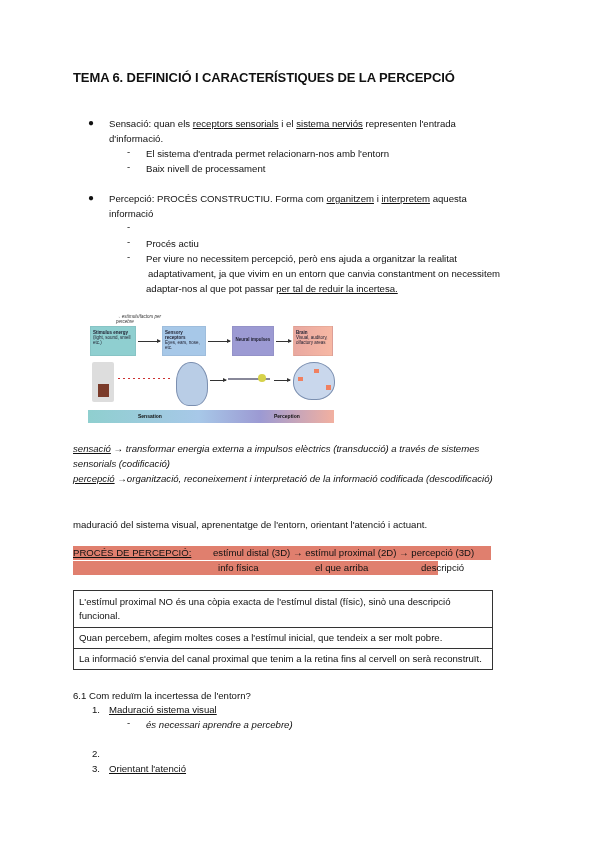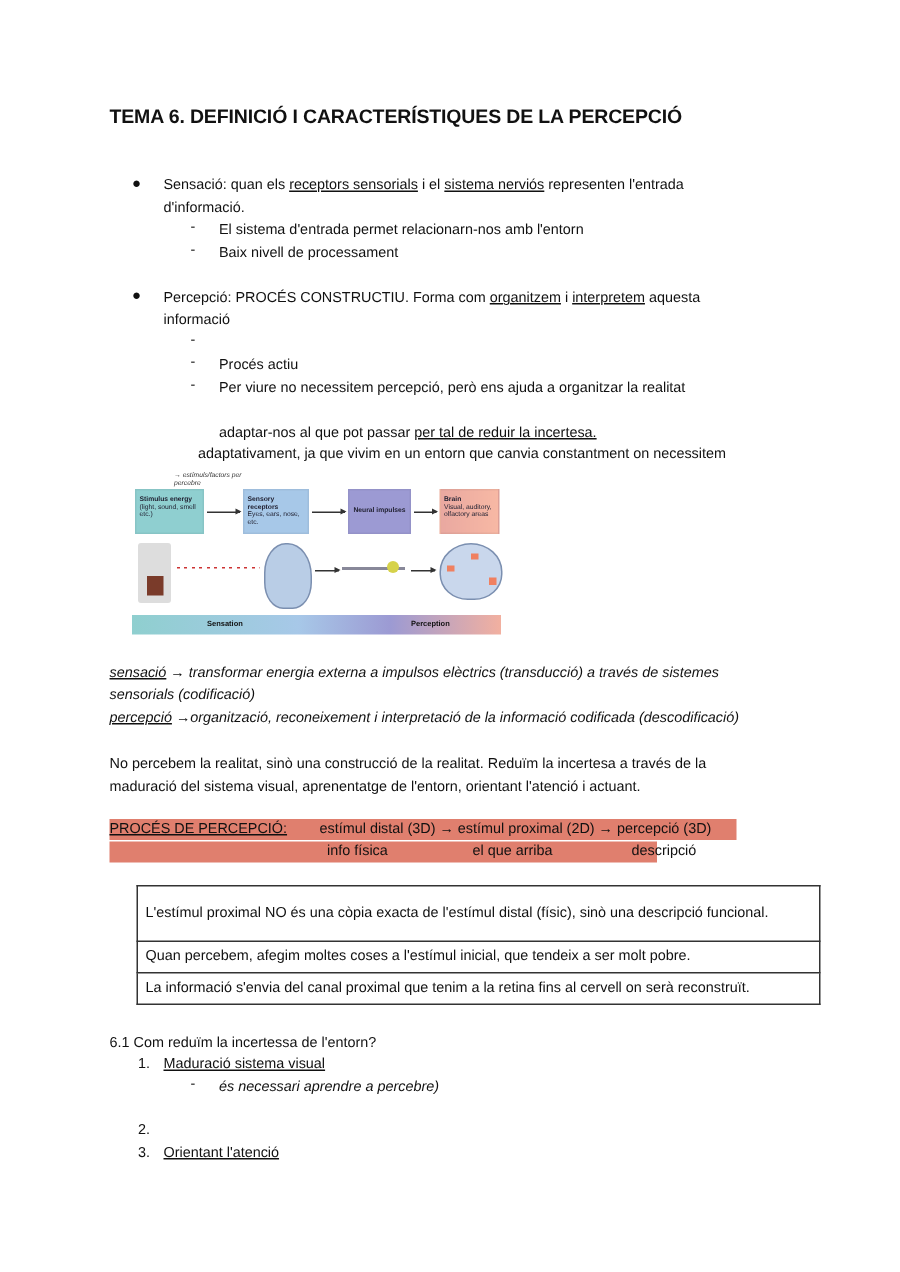--- a/index.html
+++ b/index.html
@@ -10,21 +10,21 @@
   .u{text-decoration:underline;}
   .abs{position:absolute;}
   .bullet{position:absolute;font-size:10px;}
   .dash{position:absolute;font-size:9.6px;}
   .figure{position:absolute;left:88px;top:312px;width:246px;height:120px;background:#fff;}
   .box{position:absolute;height:30px;border:1px solid rgba(0,0,0,0.05);font-size:4.5px;line-height:5px;padding:3px 2px;box-sizing:border-box;color:#223;font-weight:bold;}
   .arrow{position:absolute;height:1px;background:#333;}
   .arrow:after{content:"";position:absolute;right:-1px;top:-2px;border-left:4px solid #333;border-top:2.5px solid transparent;border-bottom:2.5px solid transparent;}
   .gradbar{position:absolute;left:0;top:98px;width:246px;height:13px;background:linear-gradient(to right,#8fcfcf,#a7c8e8 45%,#9c9ad3 70%,#f2b0a0);}
   .hl{background:#e07f6e;}
-  table.t{position:absolute;left:91px;top:590px;width:456px;border-collapse:collapse;}
+  table.t{position:absolute;left:73px;top:590px;width:420px;border-collapse:collapse;}
   table.t td{border:1px solid #333;padding:3px 5px;font-size:9.6px;line-height:14px;}
 </style>
 </head>
 <body>
 
 <div class="page">
 
   <div class="title">TEMA 6. DEFINICIÓ I CARACTERÍSTIQUES DE LA PERCEPCIÓ</div>
 
   <span class="bullet" style="left:88px;top:117px;">●</span>
@@ -40,21 +40,21 @@
   <span class="bullet" style="left:88px;top:192px;">●</span>
   <div class="abs txt" style="left:109px;top:191px;white-space:nowrap;">
     <span>Percepció: PROCÉS CONSTRUCTIU. Forma com </span><span class="u">organitzem</span><span> i </span><span class="u">interpretem</span><span> aquesta</span>
   </div>
   <div class="abs txt" style="left:109px;top:206px;">informació</div>
   <span class="dash" style="left:127px;top:221px;">-</span>
   <span class="dash" style="left:127px;top:236px;">-</span>
   <div class="abs txt" style="left:146px;top:236px;">Procés actiu</div>
   <span class="dash" style="left:127px;top:251px;">-</span>
   <div class="abs txt" style="left:146px;top:251px;white-space:nowrap;">Per viure no necessitem percepció, però ens ajuda a organitzar la realitat</div>
-  <div class="abs txt" style="left:132px;top:266px;white-space:nowrap;margin-top:29px;">adaptativament, ja que vivim en un entorn que canvia constantment on necessitem</div>
+  <div class="abs txt" style="left:148px;top:266px;white-space:nowrap;">adaptativament, ja que vivim en un entorn que canvia constantment on necessitem</div>
   <div class="abs txt" style="left:146px;top:281px;white-space:nowrap;">
     <span>adaptar-nos al que pot passar </span><span class="u">per tal de reduir la incertesa.</span>
   </div>
 
   <div class="figure">
     <div class="abs" style="left:28px;top:2px;font-size:4.5px;font-style:italic;color:#333;width:60px;line-height:5px;">→ estímuls/factors per percebre</div>
     <div class="box" style="left:2px;top:14px;width:46px;background:#8fcfd0;">
       <div>Stimulus energy</div>
       <div style="font-weight:normal">(light, sound, smell etc.)</div>
     </div>
@@ -95,21 +95,20 @@
   </div>
 
   <div class="abs txt" style="left:73px;top:441px;font-style:italic;white-space:nowrap;">
     <span class="u">sensació</span><span> → transformar energia externa a impulsos elèctrics (transducció) a través de sistemes</span>
   </div>
   <div class="abs txt" style="left:73px;top:456px;font-style:italic;">sensorials (codificació)</div>
   <div class="abs txt" style="left:73px;top:471px;font-style:italic;white-space:nowrap;">
     <span class="u">percepció</span><span> →organització, reconeixement i interpretació de la informació codificada (descodificació)</span>
   </div>
 
-  <div class="abs txt" style="left:73px;top:502px;white-space:nowrap;">No percebem la realitat, sinò una construcció de la realitat. Reduïm la incertesa a través de la</div>
   <div class="abs txt" style="left:73px;top:517px;white-space:nowrap;">maduració del sistema visual, aprenentatge de l'entorn, orientant l'atenció i actuant.</div>
 
   <div class="abs hl" style="left:73px;top:546px;width:418px;height:14px;"></div>
   <div class="abs hl" style="left:73px;top:561px;width:365px;height:14px;"></div>
   <div class="abs txt" style="left:73px;top:545px;white-space:nowrap;">
     <span class="u">PROCÉS DE PERCEPCIÓ:</span>
   </div>
   <div class="abs txt" style="left:213px;top:545px;white-space:nowrap;">estímul distal (3D) → estímul proximal (2D) → percepció (3D)</div>
   <div class="abs txt" style="left:218px;top:560px;">info física</div>
   <div class="abs txt" style="left:315px;top:560px;">el que arriba</div>

